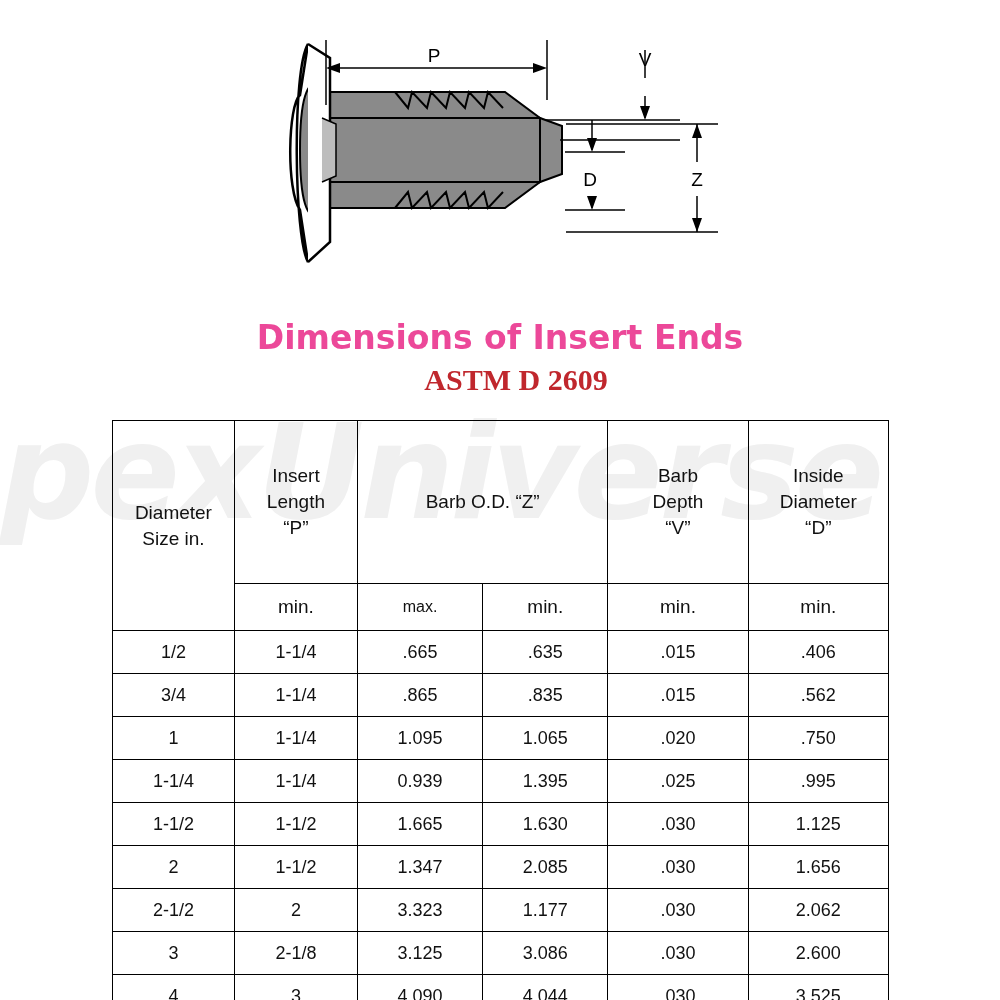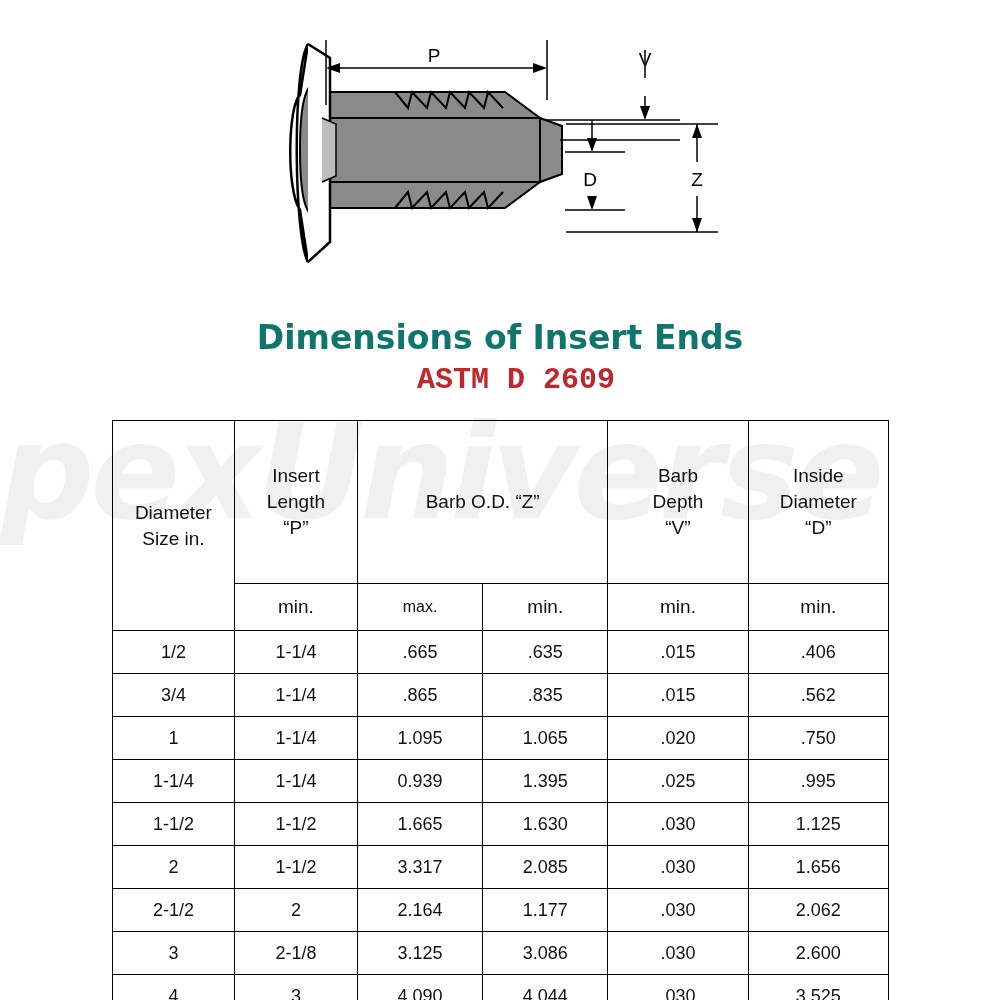--- a/index.html
+++ b/index.html
@@ -50,26 +50,26 @@
     left: 0;
     top: 316px;
     width: 1000px;
     text-align: center;
     z-index: 2;
   }
   .title-line1 {
     font-family: "DejaVu Sans", sans-serif;
     font-size: 33px;
     font-weight: 700;
-    color: #0f766e;
+    color: #ec4899;
     letter-spacing: 0px;
     line-height: 44px;
   }
   .title-line2 {
-    font-family: Liberation Mono, monospace;
+    font-family: Liberation Serif, serif;
     font-size: 30px;
     font-weight: 700;
     color: #c0272d;
     line-height: 40px;
     padding-left: 32px;
   }
 
   
   #dim-table {
     position: absolute;
@@ -261,29 +261,29 @@
         <td>1-1/2</td>
         <td>1-1/2</td>
         <td>1.665</td>
         <td>1.630</td>
         <td>.030</td>
         <td>1.125</td>
       </tr>
       <tr>
         <td>2</td>
         <td>1-1/2</td>
-        <td>3.317</td>
+        <td>1.347</td>
         <td>2.085</td>
         <td>.030</td>
         <td>1.656</td>
       </tr>
       <tr>
         <td>2-1/2</td>
         <td>2</td>
-        <td>2.164</td>
+        <td>3.323</td>
         <td>1.177</td>
         <td>.030</td>
         <td>2.062</td>
       </tr>
       <tr>
         <td>3</td>
         <td>2-1/8</td>
         <td>3.125</td>
         <td>3.086</td>
         <td>.030</td>

